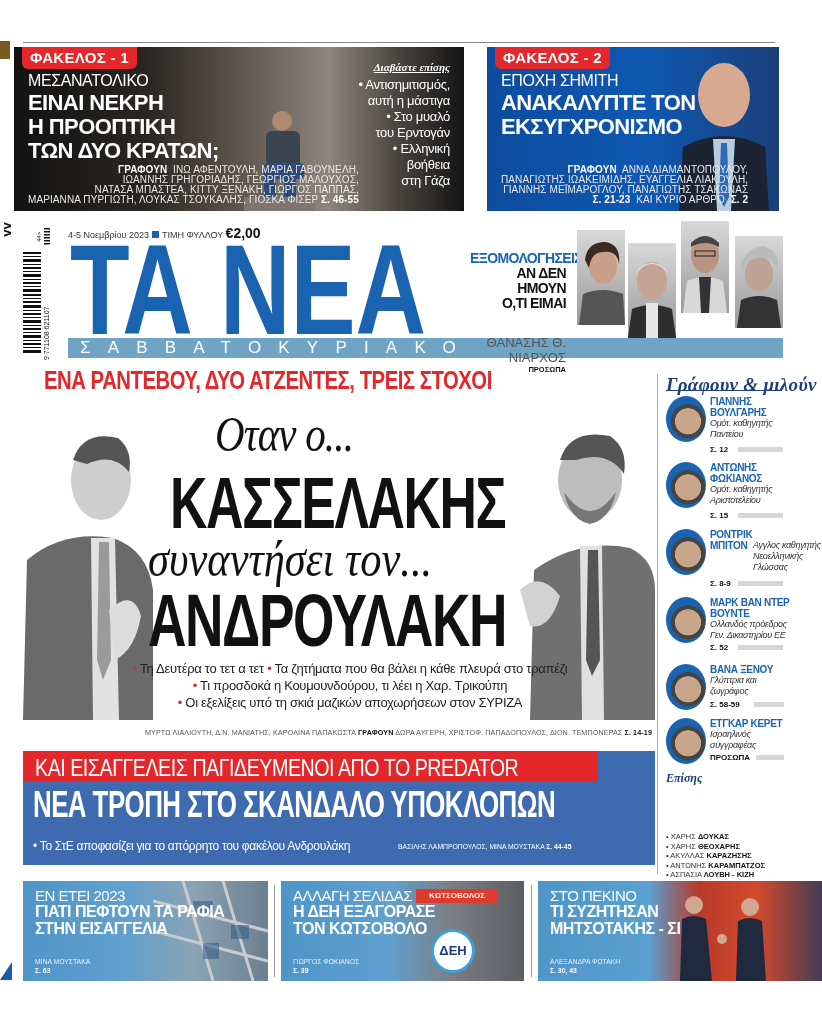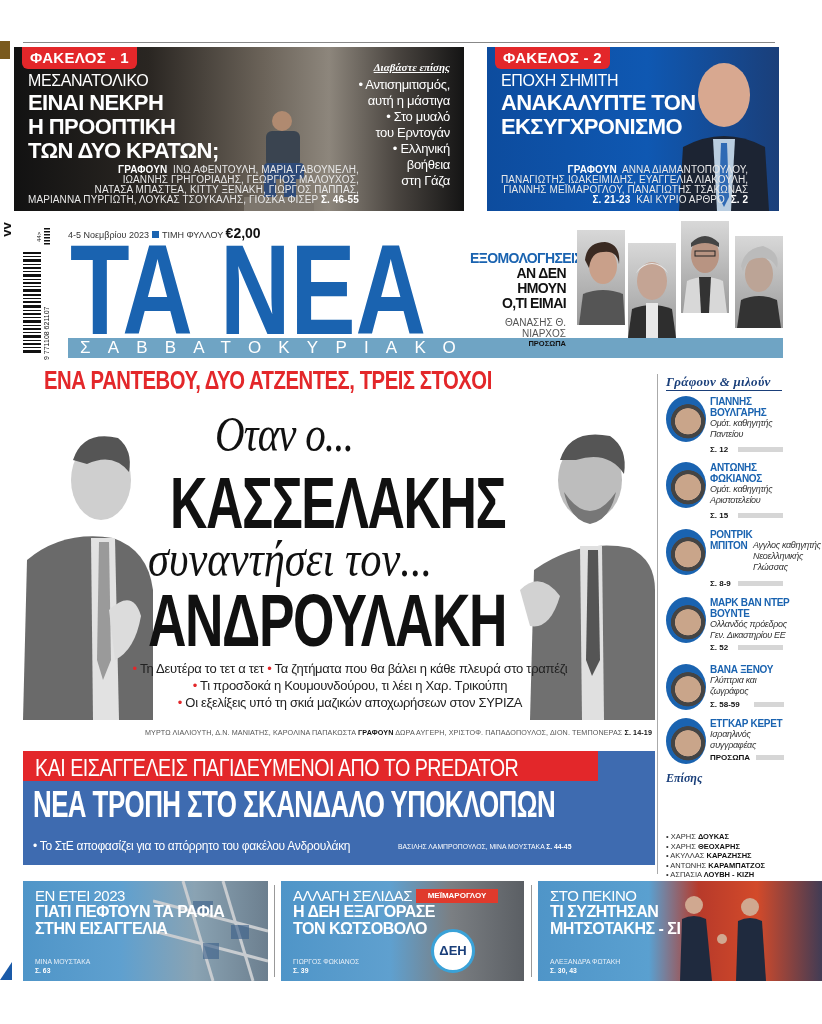--- a/index.html
+++ b/index.html
@@ -38,40 +38,40 @@
   #masthead-date { left: 68px; top: 225px; font-size: 9px; color: #333; }
   #masthead-date .sq { display: inline-block; width: 7px; height: 7px; background: #1a63b0; margin: 0 3px; vertical-align: 0; }
   #masthead-date b { font-size: 14px; color: #111; }
   #logo { left: 70px; top: 232px; width: 360px; height: 112px; }
   #subtitle-bar { left: 68px; top: 338px; width: 715px; height: 20px; background: #6fa4c4; }
   #subtitle { left: 80px; top: 338px; color: #fff; font-size: 17px; letter-spacing: 17.2px; line-height: 20px; }
 
   #confessions { left: 470px; top: 251px; text-align: right; width: 96px; }
   #confessions .c1 { color: #1a63b0; font-weight: 700; font-size: 14px; letter-spacing: -0.6px; line-height: 15px; }
   #confessions .c2 { color: #111; font-weight: 700; font-size: 14px; letter-spacing: -0.6px; line-height: 15px; }
-  #confessions .c3 { color: #555; font-size: 10px; margin-top: 6px; }
+  #confessions .c3 { color: #555; font-size: 13px; margin-top: 24px; }
   #confessions .c4 { color: #111; font-size: 7.5px; font-weight: 700; }
   .portrait { position: absolute; background: linear-gradient(180deg, #d8d8d8, #9a9a9a); overflow: hidden; }
 
   
   #kicker-red { left: 44px; top: 365px; color: #e3272a; font-weight: 700; font-size: 26px; letter-spacing: -0.6px; transform: scaleX(0.78); }
   #otan { left: 215px; top: 405px; font-family: "Liberation Serif", serif; font-style: italic; font-size: 50px; letter-spacing: -1px; color: #111; transform: scaleX(0.82); transform-origin: left top; }
   #kasselakis { left: 170px; top: 462px; font-weight: 700; font-size: 72px; letter-spacing: -2px; color: #111; transform: scaleX(0.72); }
   #synantisei { left: 148px; top: 530px; font-family: "Liberation Serif", serif; font-style: italic; font-size: 50px; color: #111; transform: scaleX(0.85); }
   #androulaki { left: 148px; top: 578px; font-weight: 700; font-size: 74px; letter-spacing: -2px; color: #111; transform: scaleX(0.72); }
   #bullets { left: 130px; top: 660px; width: 440px; text-align: center; font-size: 13px; line-height: 17px; letter-spacing: -0.3px; color: #222; }
   .dot { color: #e3272a; }
   #main-byline { left: 40px; top: 728px; width: 612px; text-align: right; font-size: 7.2px; color: #555; letter-spacing: 0.1px; }
   #main-byline b { color: #111; }
 
   .figure { position: absolute; }
 
   
   #sidebar-rule { left: 657px; top: 374px; width: 1px; height: 500px; background: #aaa; }
-  #sidebar-title { left: 666px; top: 374px; font-family: "Liberation Serif", serif; font-style: italic; font-weight: 700; font-size: 13px; color: #1a3f7a; letter-spacing: 0.3px; }
+  #sidebar-title { left: 666px; top: 374px; font-family: "Liberation Serif", serif; font-style: italic; font-weight: 700; font-size: 19px; color: #1a3f7a; letter-spacing: 0.3px; }
   #sidebar-title-rule { left: 666px; top: 390px; width: 116px; height: 1px; background: #1a3f7a; }
   .contrib { position: absolute; left: 666px; width: 120px; }
   .contrib .av { position: absolute; left: 0; top: 0; width: 40px; height: 46px; border-radius: 50%; background: radial-gradient(circle at 55% 55%, #c9a58a 0 38%, #444 40% 50%, #1a63b0 52%); }
   .contrib .nm { position: absolute; left: 44px; top: 0; width: 80px; color: #1a63b0; font-weight: 700; font-size: 10px; line-height: 11px; letter-spacing: -0.3px; }
   .contrib .rl { position: absolute; left: 44px; font-style: italic; font-size: 9px; line-height: 11px; color: #333; letter-spacing: -0.3px; width: 80px; }
   .contrib .pg { position: absolute; left: 44px; font-size: 8px; font-weight: 700; color: #111; }
   .contrib .pgbar { position: absolute; left: 72px; width: 45px; height: 5px; background: #d6d6d6; }
   #episis-title { left: 666px; top: 771px; font-family: "Liberation Serif", serif; font-style: italic; font-weight: 700; font-size: 12px; color: #1a3f7a; }
   #episis-list { left: 666px; top: 832px; font-size: 7.5px; line-height: 9.6px; color: #333; list-style: none; }
   #episis-list li b { color: #111; }
@@ -410,21 +410,21 @@
   <div class="t-kicker">ΕΝ ΕΤΕΙ 2023</div>
   <div class="t-head">
       <div>ΓΙΑΤΙ ΠΕΦΤΟΥΝ ΤΑ ΡΑΦΙΑ</div>
       <div>ΣΤΗΝ ΕΙΣΑΓΓΕΛΙΑ</div>
     </div>
   <div class="t-byline"><div>ΜΙΝΑ ΜΟΥΣΤΑΚΑ</div><b>Σ. 63</b></div>
 </div>
 <div class="abs" id="divider1"></div>
 
 <div class="teaser" id="teaser2">
-  <div id="kotsovolos-sign">ΜΕΪΜΑΡΟΓΛΟΥ</div>
+  <div id="kotsovolos-sign">ΚΩΤΣΟΒΟΛΟΣ</div>
   <div id="deh-logo">ΔΕΗ</div>
   <div class="t-kicker">ΑΛΛΑΓΗ ΣΕΛΙΔΑΣ</div>
   <div class="t-head">
       <div>Η ΔΕΗ ΕΞΑΓΟΡΑΣΕ</div>
       <div>ΤΟΝ ΚΩΤΣΟΒΟΛΟ</div>
     </div>
   <div class="t-byline"><div>ΓΙΩΡΓΟΣ ΦΩΚΙΑΝΟΣ</div><b>Σ. 39</b></div>
 </div>
 <div class="abs" id="divider2"></div>
 

